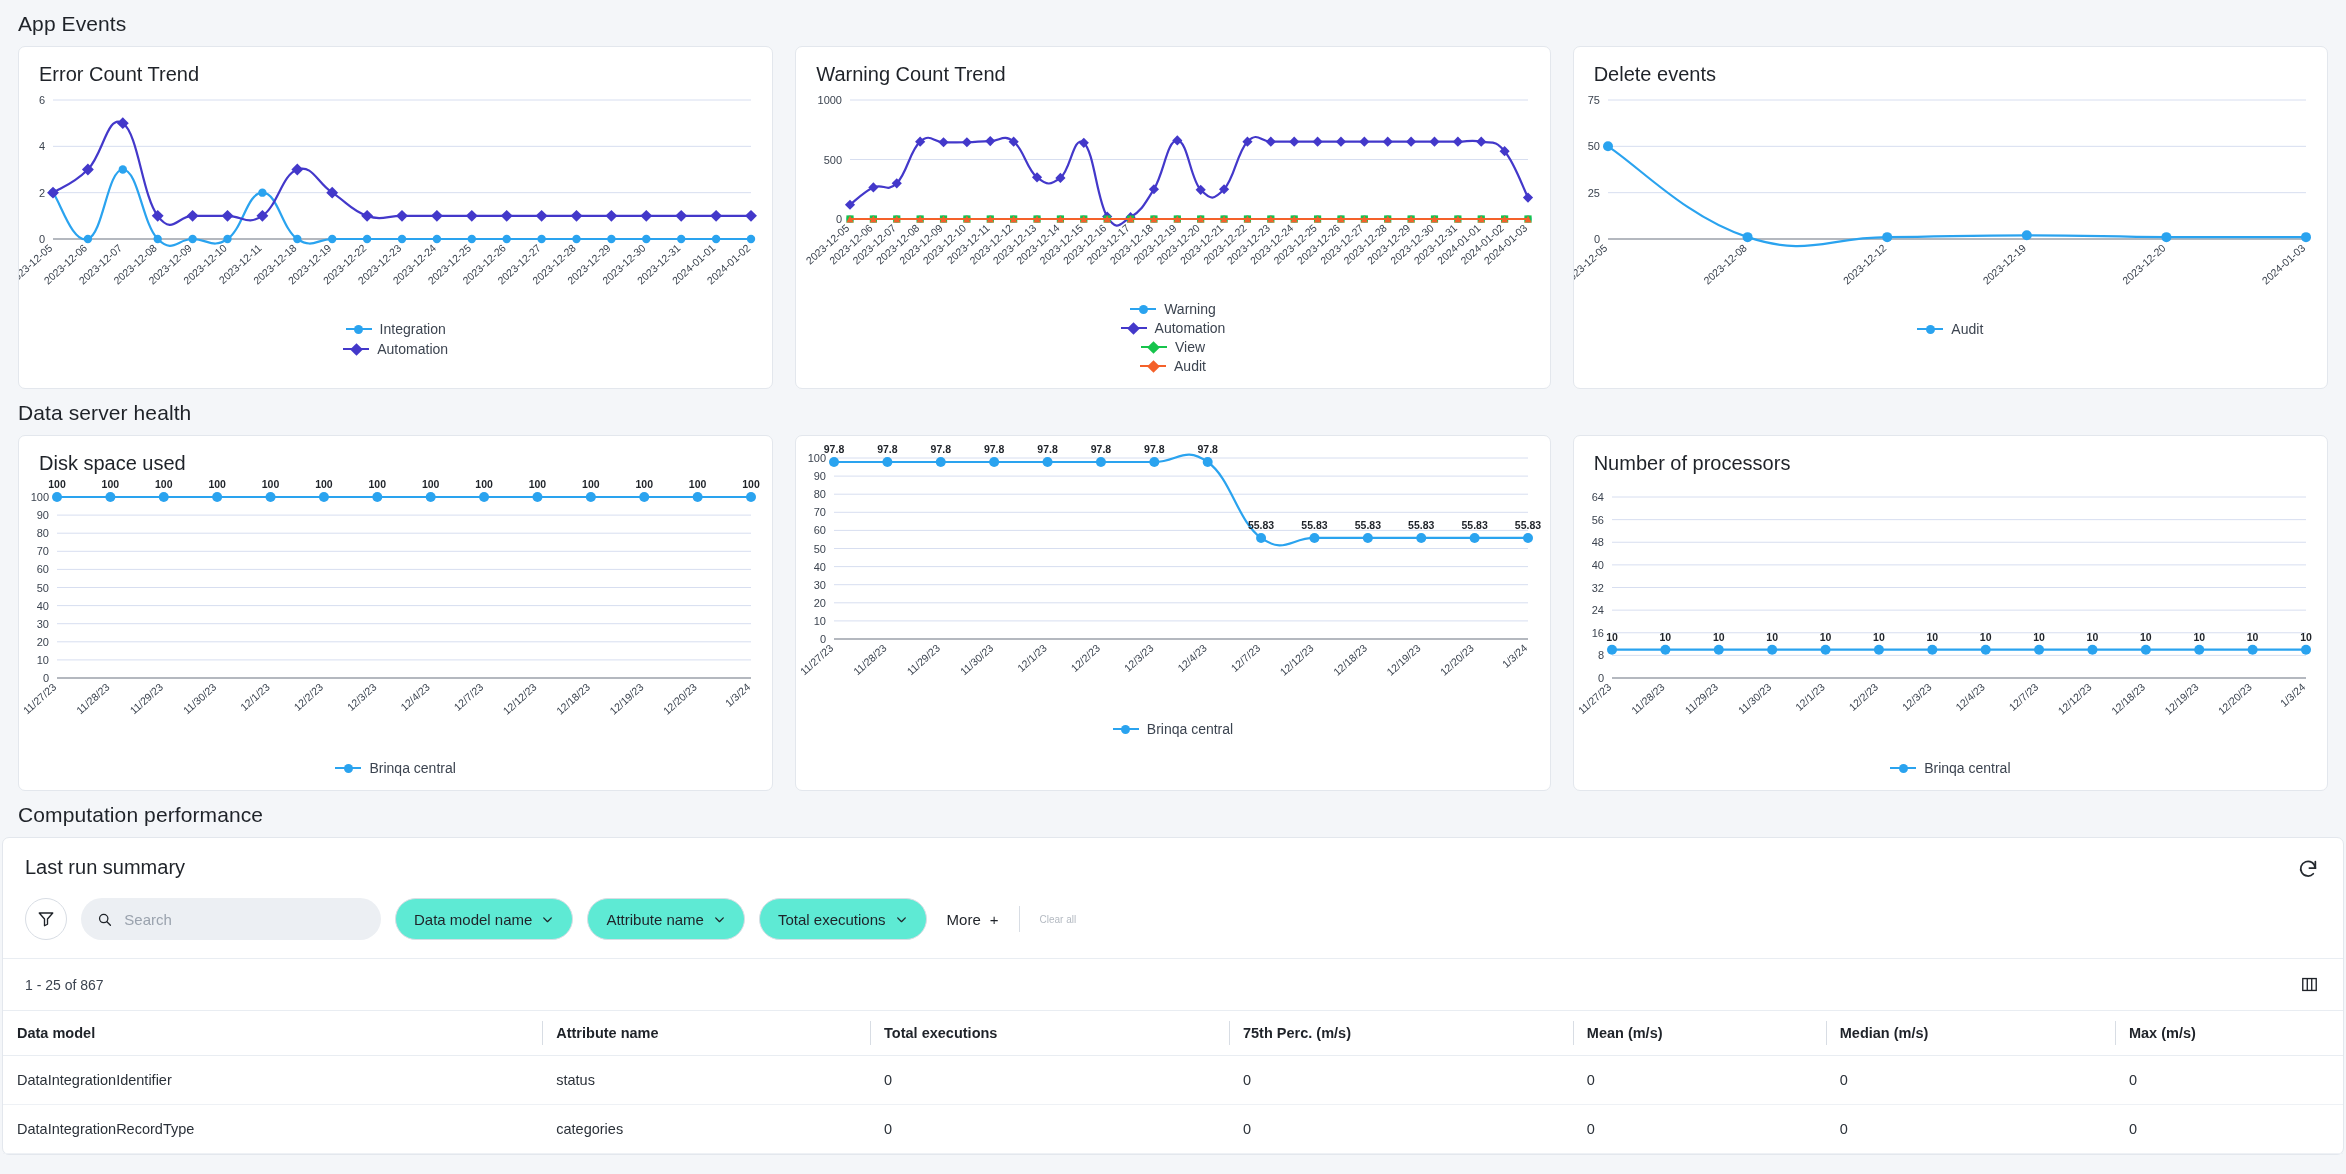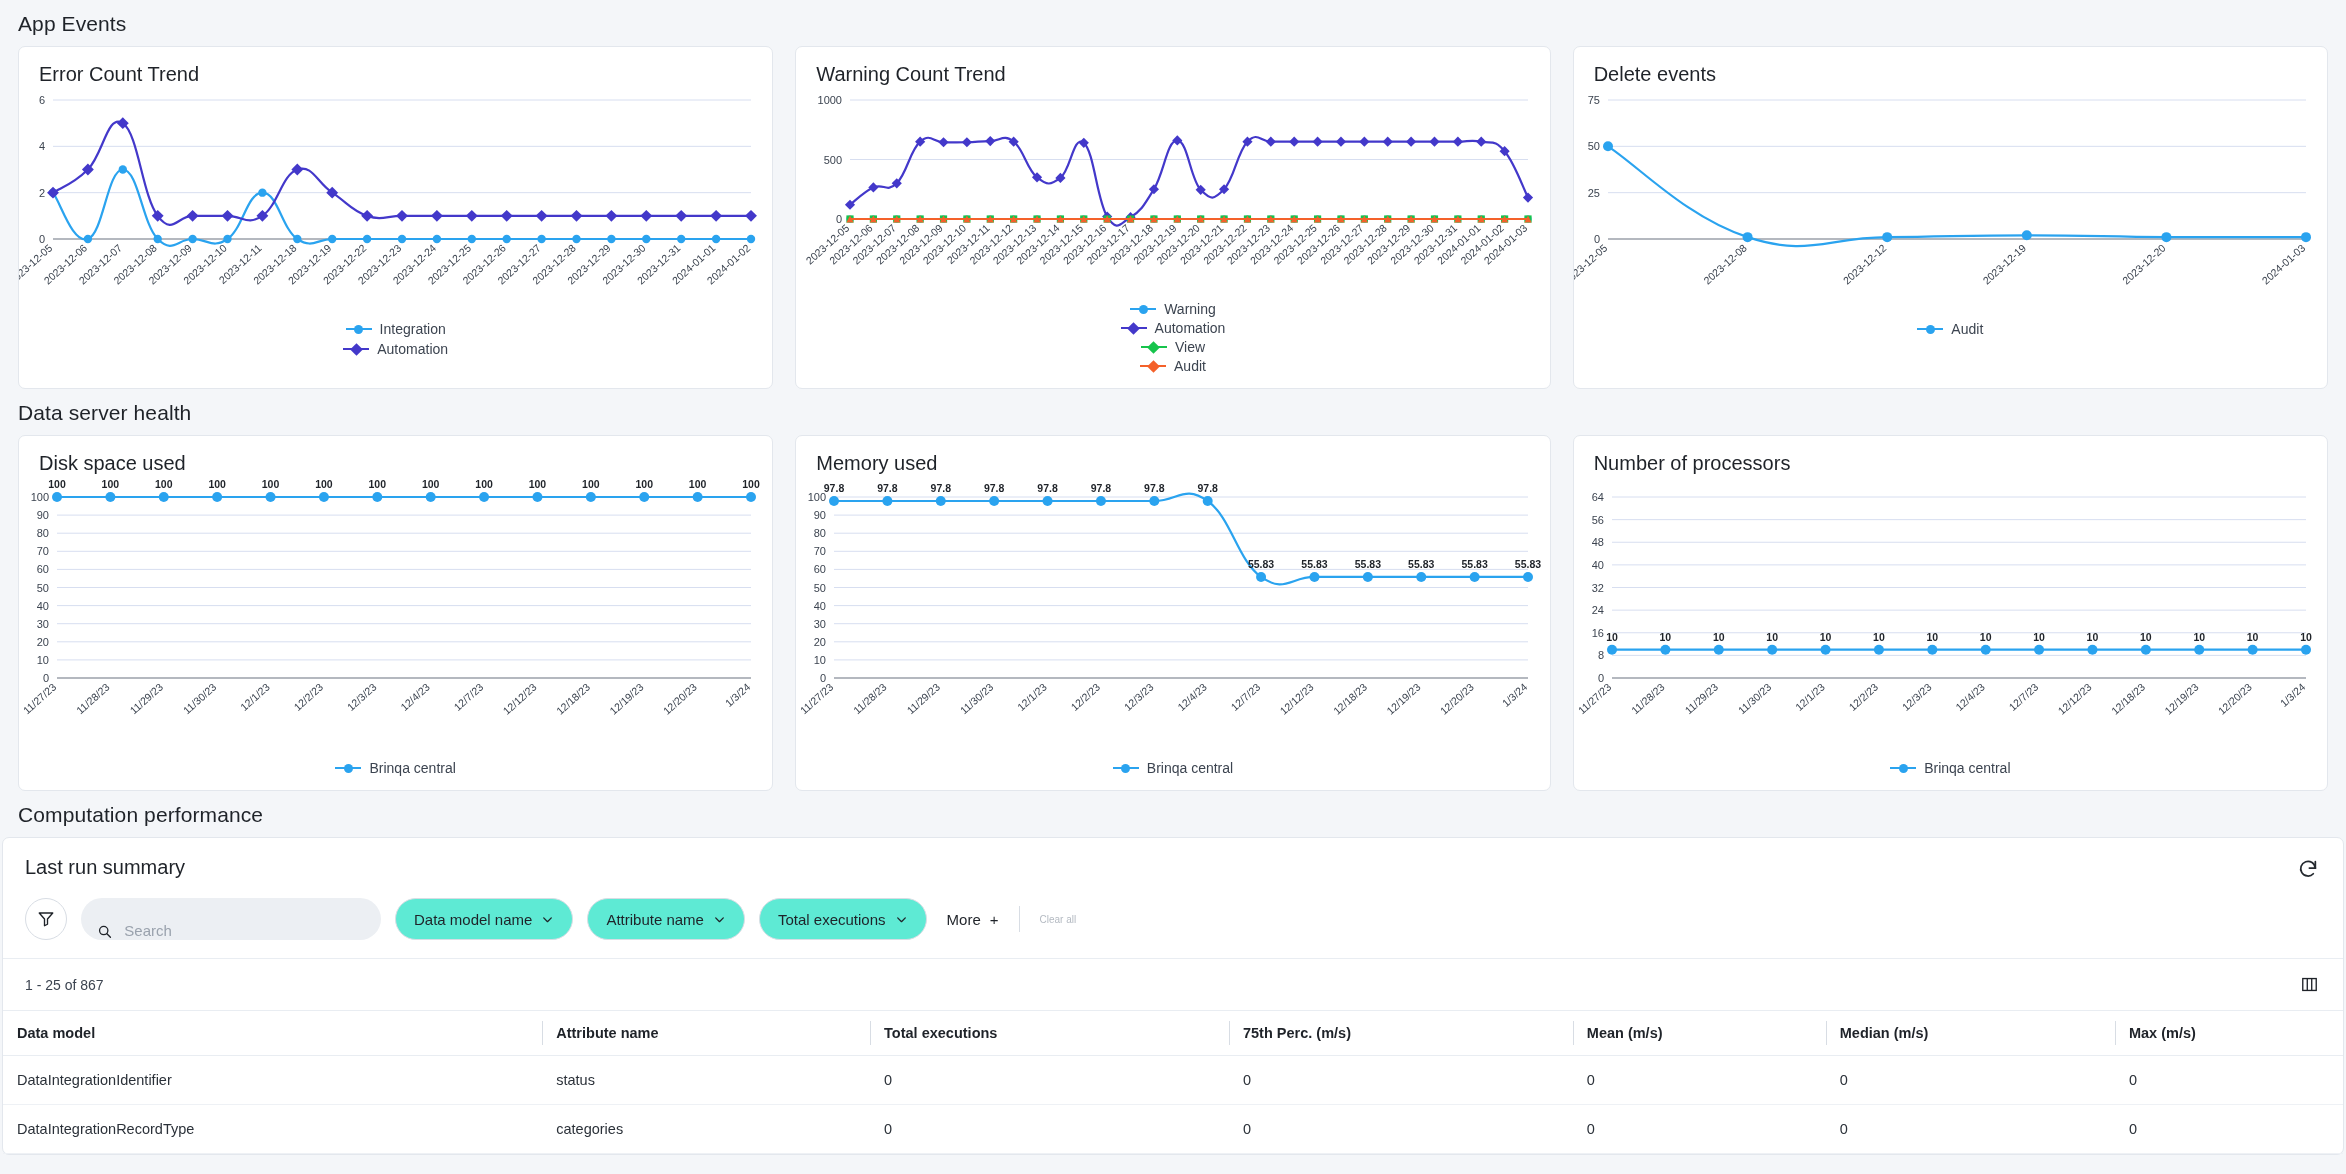--- a/index.html
+++ b/index.html
@@ -83,21 +83,21 @@
     display: flex; align-items: center; gap: 14px;
     padding: 16px 22px 18px 22px;
   }
   .funnel-btn {
     width: 42px; height: 42px; border-radius: 50%;
     border: 1px solid #d8dde4; background: #fff;
     display: flex; align-items: center; justify-content: center;
     cursor: pointer; flex: 0 0 auto;
   }
   .search-box {
-    display: flex; align-items: flex-end; gap: 10px;
+    display: flex; align-items: center; gap: 10px;
     background: #eceff3; border-radius: 21px;
     height: 42px; width: 300px; padding: 0 16px;
     flex: 0 0 auto;
   }
   .search-box input {
     border: none; background: transparent; outline: none;
     font-size: 15px; font-family: "Liberation Sans", sans-serif;
     color: #1f2329; width: 100%;
   }
   .search-box input::placeholder { color: #9aa2ad; }
@@ -556,21 +556,20 @@
         <div class="legend-item">
           <span class="legend-line lg-circle" style="background: rgb(42, 163, 239);">
             <i style="background: rgb(42, 163, 239); border-radius: 50%;"></i>
           </span>
           <span>Brinqa central</span>
         </div>
       </div>
   </div>
 
   <div class="card">
-    <div class="card-title">Memory used</div>
     <div class="chart-wrap">
       <svg id="svg-memory_used" width="750" height="285" viewBox="0 0 750 285">
           <line x1="38" y1="203" x2="732" y2="203" stroke="#6b7280" stroke-width="1.2"></line>
           <text x="30" y="207" text-anchor="end" font-size="11" fill="#3c4450" font-family="&quot;Liberation Sans&quot;, sans-serif">0</text>
           <line x1="38" y1="184.9" x2="732" y2="184.9" stroke="#d7def0" stroke-width="1"></line>
           <text x="30" y="188.9" text-anchor="end" font-size="11" fill="#3c4450" font-family="&quot;Liberation Sans&quot;, sans-serif">10</text>
           <line x1="38" y1="166.8" x2="732" y2="166.8" stroke="#d7def0" stroke-width="1"></line>
           <text x="30" y="170.8" text-anchor="end" font-size="11" fill="#3c4450" font-family="&quot;Liberation Sans&quot;, sans-serif">20</text>
           <line x1="38" y1="148.7" x2="732" y2="148.7" stroke="#d7def0" stroke-width="1"></line>
           <text x="30" y="152.7" text-anchor="end" font-size="11" fill="#3c4450" font-family="&quot;Liberation Sans&quot;, sans-serif">30</text>

